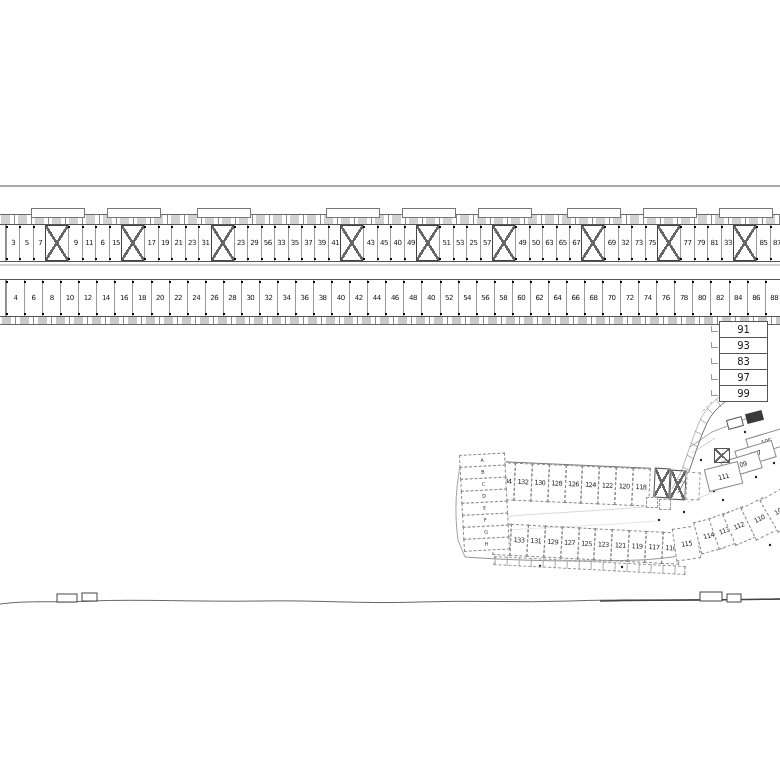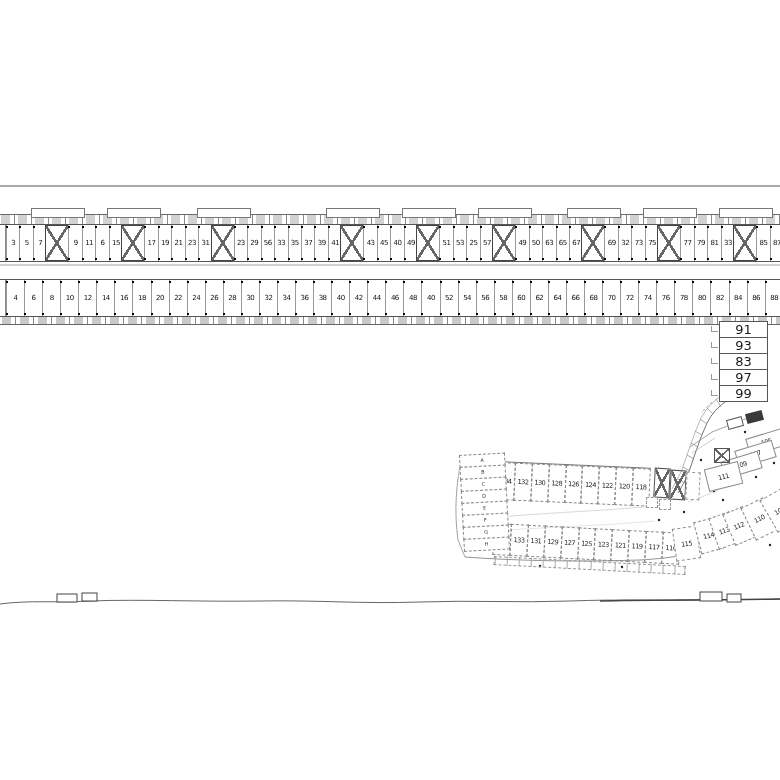--- a/index.html
+++ b/index.html
@@ -27,21 +27,21 @@
      linear-gradient(to bottom right,transparent 46%,#666 46%,#666 53%,transparent 53%);}
   .strip-top .k-s::before{content:"";position:absolute;top:-18px;left:-15px;width:52px;height:8px;
      border:1px solid #777;background:#fff;}
   .subband{height:7px;border:1px solid #666;border-top:none;background:
      repeating-linear-gradient(90deg,#8a8a8a 0 1px,transparent 1px 18px),
      repeating-linear-gradient(90deg,transparent 0 5px,#c9c9c9 5px 14px,transparent 14px 18px);}
 
   
   .stack{position:absolute;left:719px;top:322px;width:49px;}
   .stack .srow{height:15px;border:1px solid #555;margin-top:-1px;position:relative;
-     display:flex;align-items:center;justify-content:center;font-size:13px;background:#fff;}
+     display:flex;align-items:center;justify-content:center;font-size:10px;background:#fff;}
   .stack .srow::before{content:"";position:absolute;left:-9px;top:4px;width:6px;height:5px;
      border-left:1px solid #9a9a9a;border-bottom:1px solid #9a9a9a;}
 
   
   .t-upper{position:absolute;left:499px;top:461px;width:152px;height:38px;
      transform:rotate(2.5deg);transform-origin:0 0;display:flex;border-top:1px solid #777;}
   .t-upper .tcell{flex:1 1 0;min-width:0;border:1px dashed #8a8a8a;margin-left:-1px;
      display:flex;align-items:center;justify-content:center;font-size:6.5px;letter-spacing:-0.5px;color:#222;}
   .t-lower{position:absolute;left:495px;top:523px;width:186px;height:32px;
      transform:rotate(3deg);transform-origin:0 0;display:flex;}

